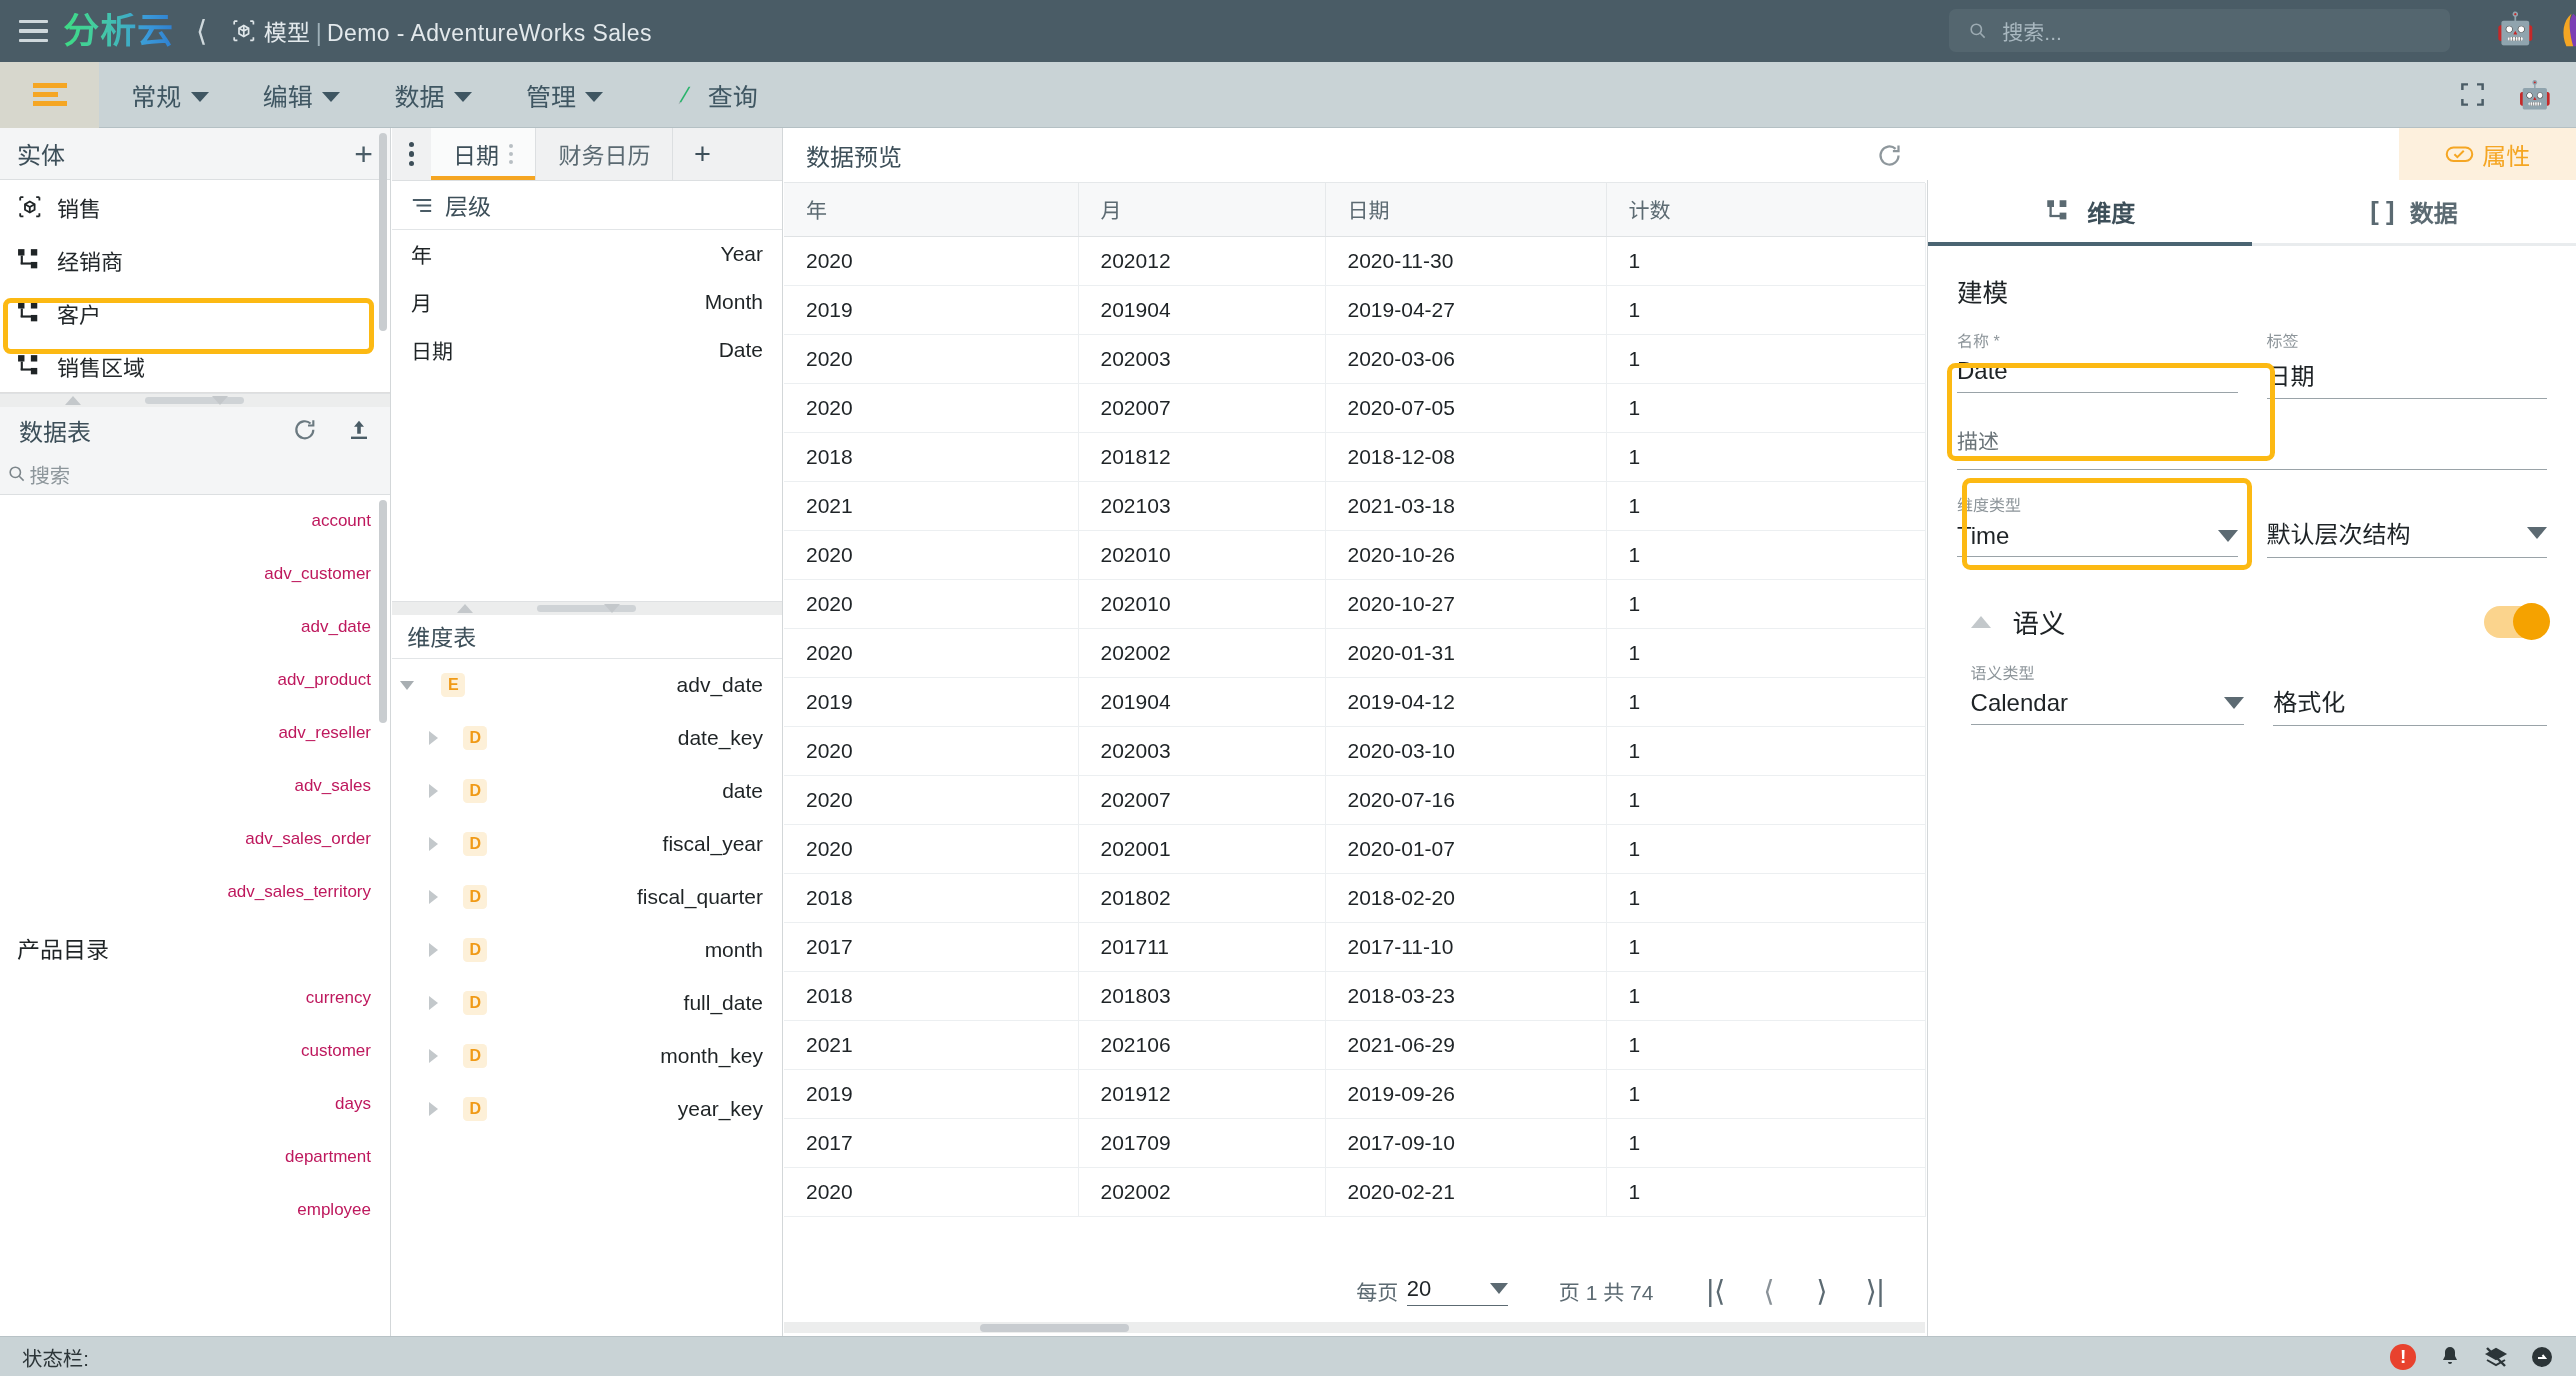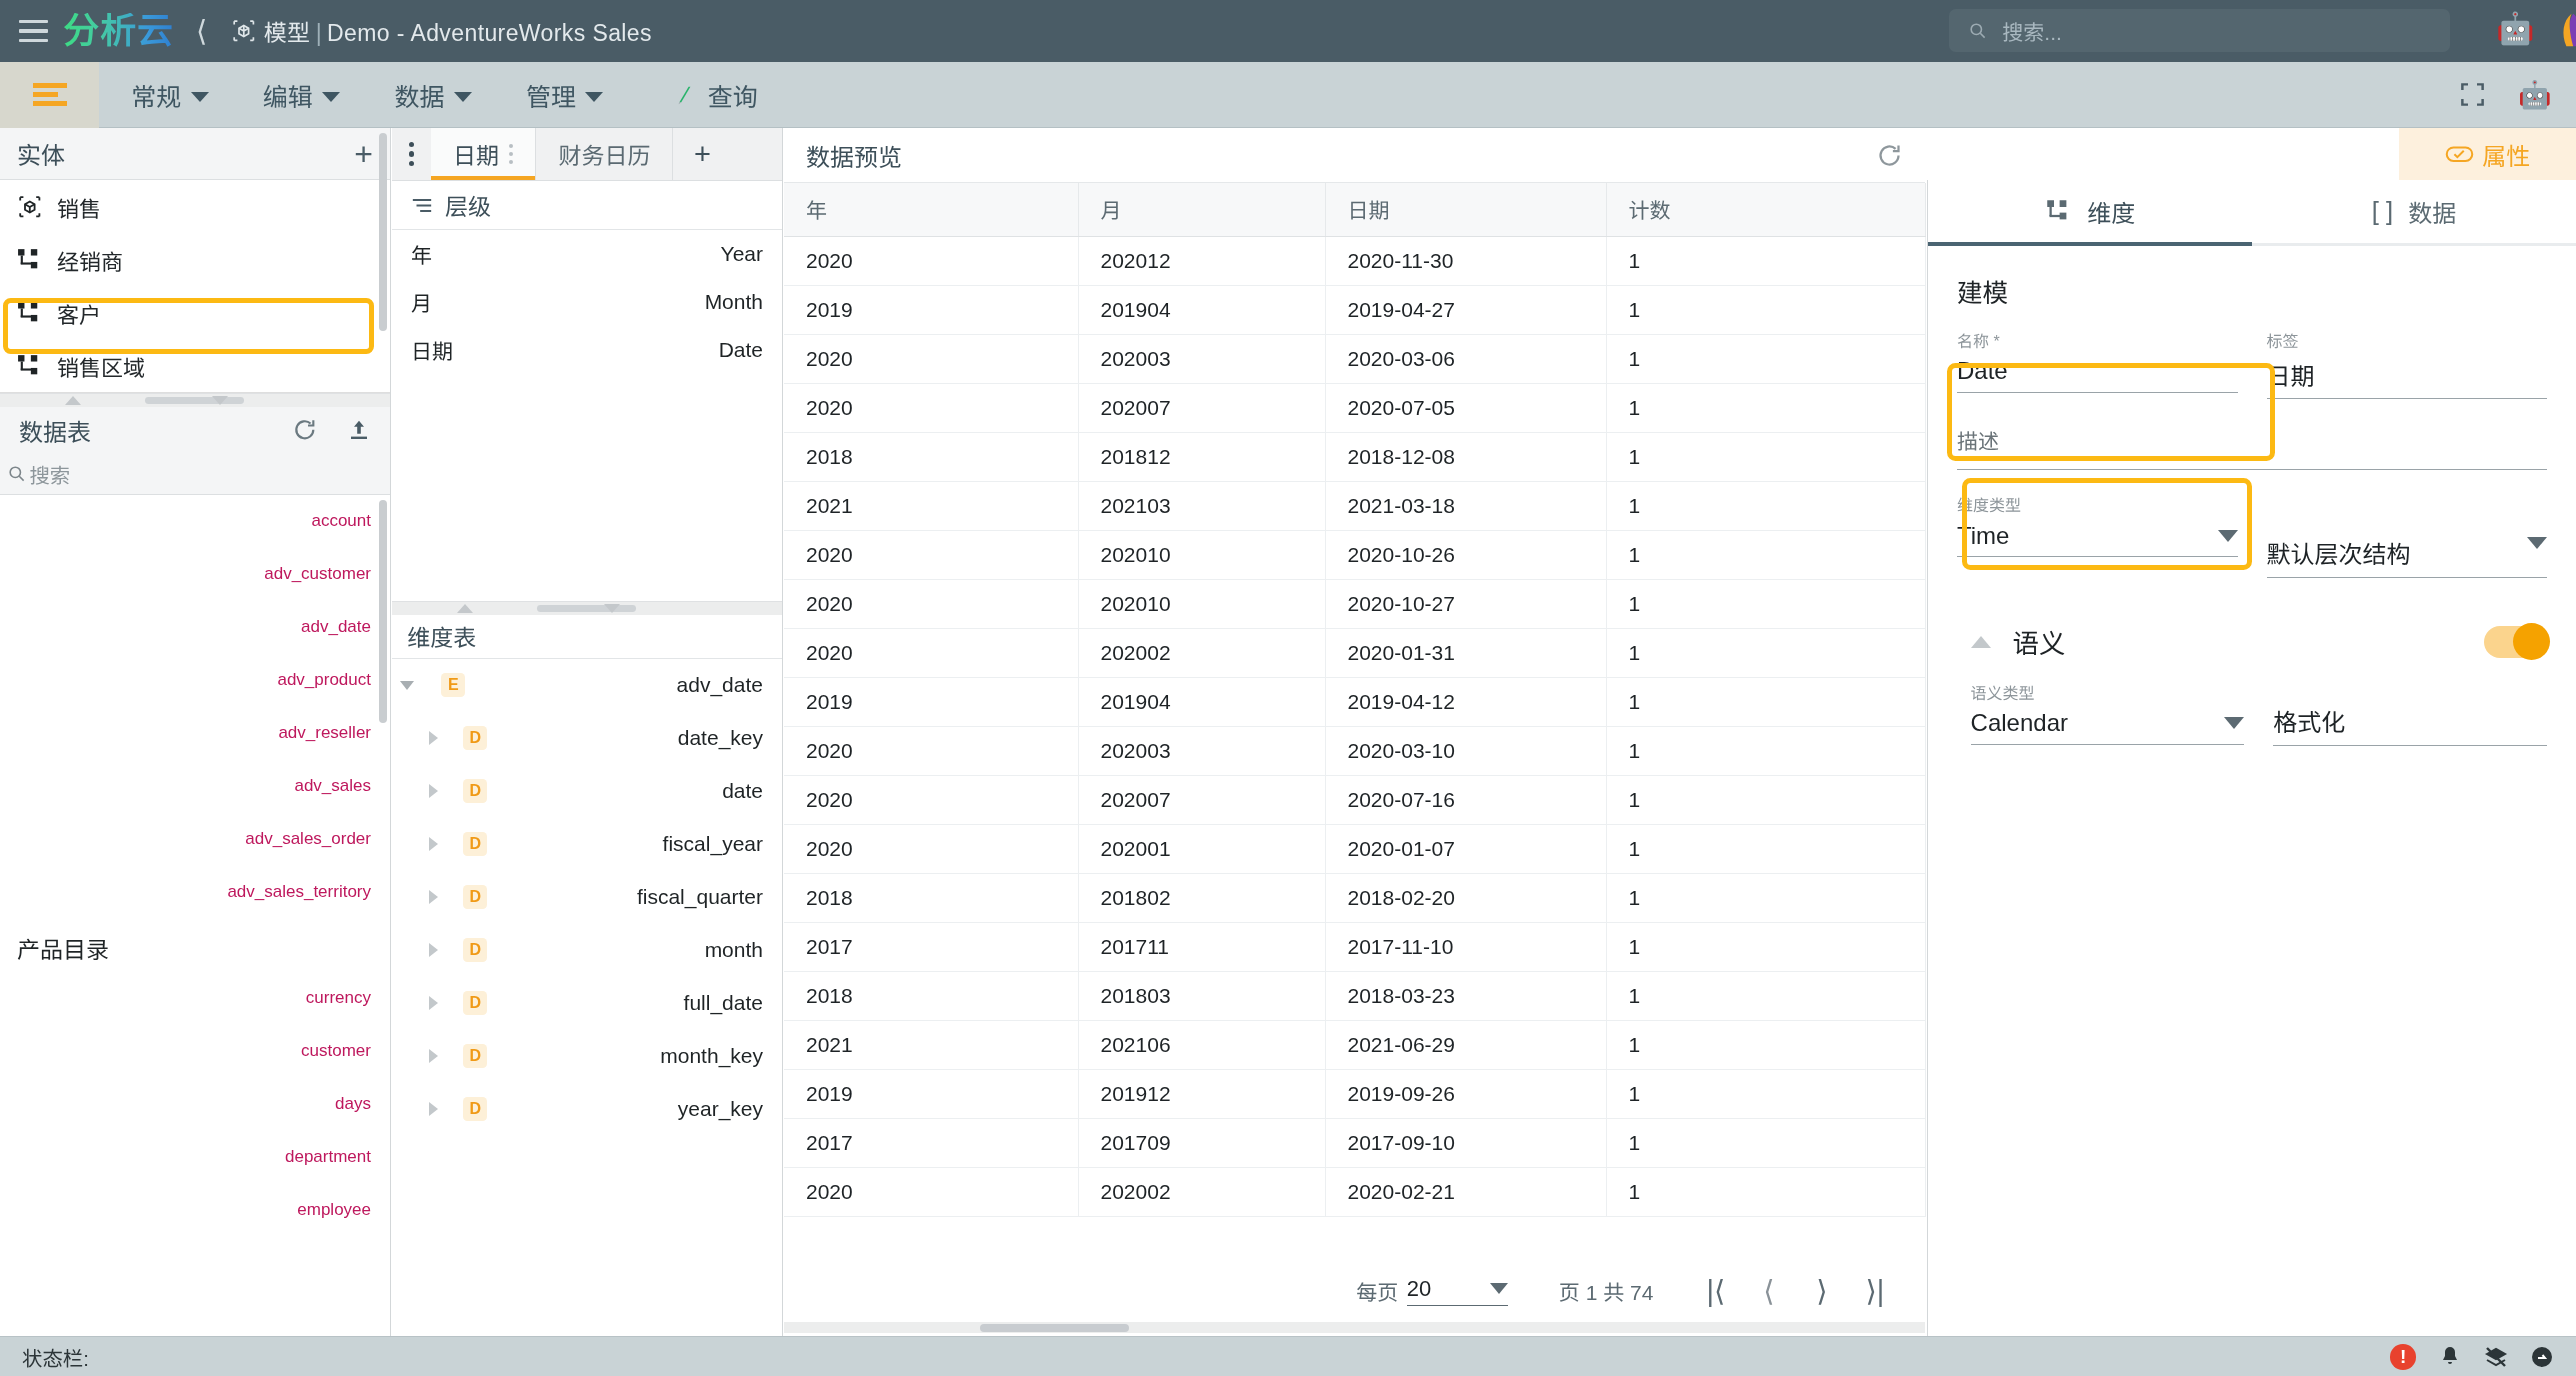--- a/index.html
+++ b/index.html
@@ -239,21 +239,21 @@
   .center-hscroll .thumb { position: absolute; left: 196px; top: 1.7px; width: 149px; height: 7.7px; background: #c8ccd0; border-radius: 4.3px; }
 
   
   .panel-right {
     position: absolute; left: 1927px; top: 128px; width: 649px; height: 1208px;
     background: #ffffff; border-left: 0.9px solid #d3d7d9;
   }
   .prop-tabs { display: flex; height: 66px; border-bottom: 3.4px solid #e9ecee; }
   .prop-tab {
     flex: 1; display: flex; align-items: center; justify-content: center; gap: 15.3px;
-    font-size: 24px; color: #5b6a72; cursor: pointer; position: relative;
+    font-size: 24px; color: #5b6a72; cursor: pointer; position: relative; font-weight: bold;
   }
   .prop-tab.active { color: #3d4f59; }
   .prop-tab.active::after {
     content: ""; position: absolute; left: 0; right: 0; bottom: -3.4px; height: 4.3px; background: #4a6472;
   }
   .prop-body { padding: 25.6px 29px 0 29px; position: relative; }
   .sec-title { font-size: 25.6px; color: #1e2326; margin-bottom: 19px; }
   .field-row { display: flex; gap: 29px; margin-bottom: 6.8px; }
   .field { flex: 1; position: relative; }
   .field .lbl { font-size: 16px; color: #8d959a; margin-bottom: 5.1px; display: block; }
@@ -854,21 +854,21 @@
       <div class="field sel-dd">
         <span class="lbl">维度类型</span>
         <div class="val">
           <span>Time</span>
           <span class="dd-caret"></span>
         </div>
       </div>
       <div class="field sel-dd">
         <span class="lbl" style="visibility:hidden;">&nbsp;</span>
         <div class="val">
-          <span style="color:#3e4purple;margin-top:20px;">默认层次结构</span>
+          <span style="color:#3e4purple;">默认层次结构</span>
           <span class="dd-caret"></span>
         </div>
       </div>
     </div>
 
     <div class="hi-box hi-dimtype"></div>
 
     <div class="sem-header">
       <span class="sem-caret"></span>
       <span class="sem-title">语义</span>

